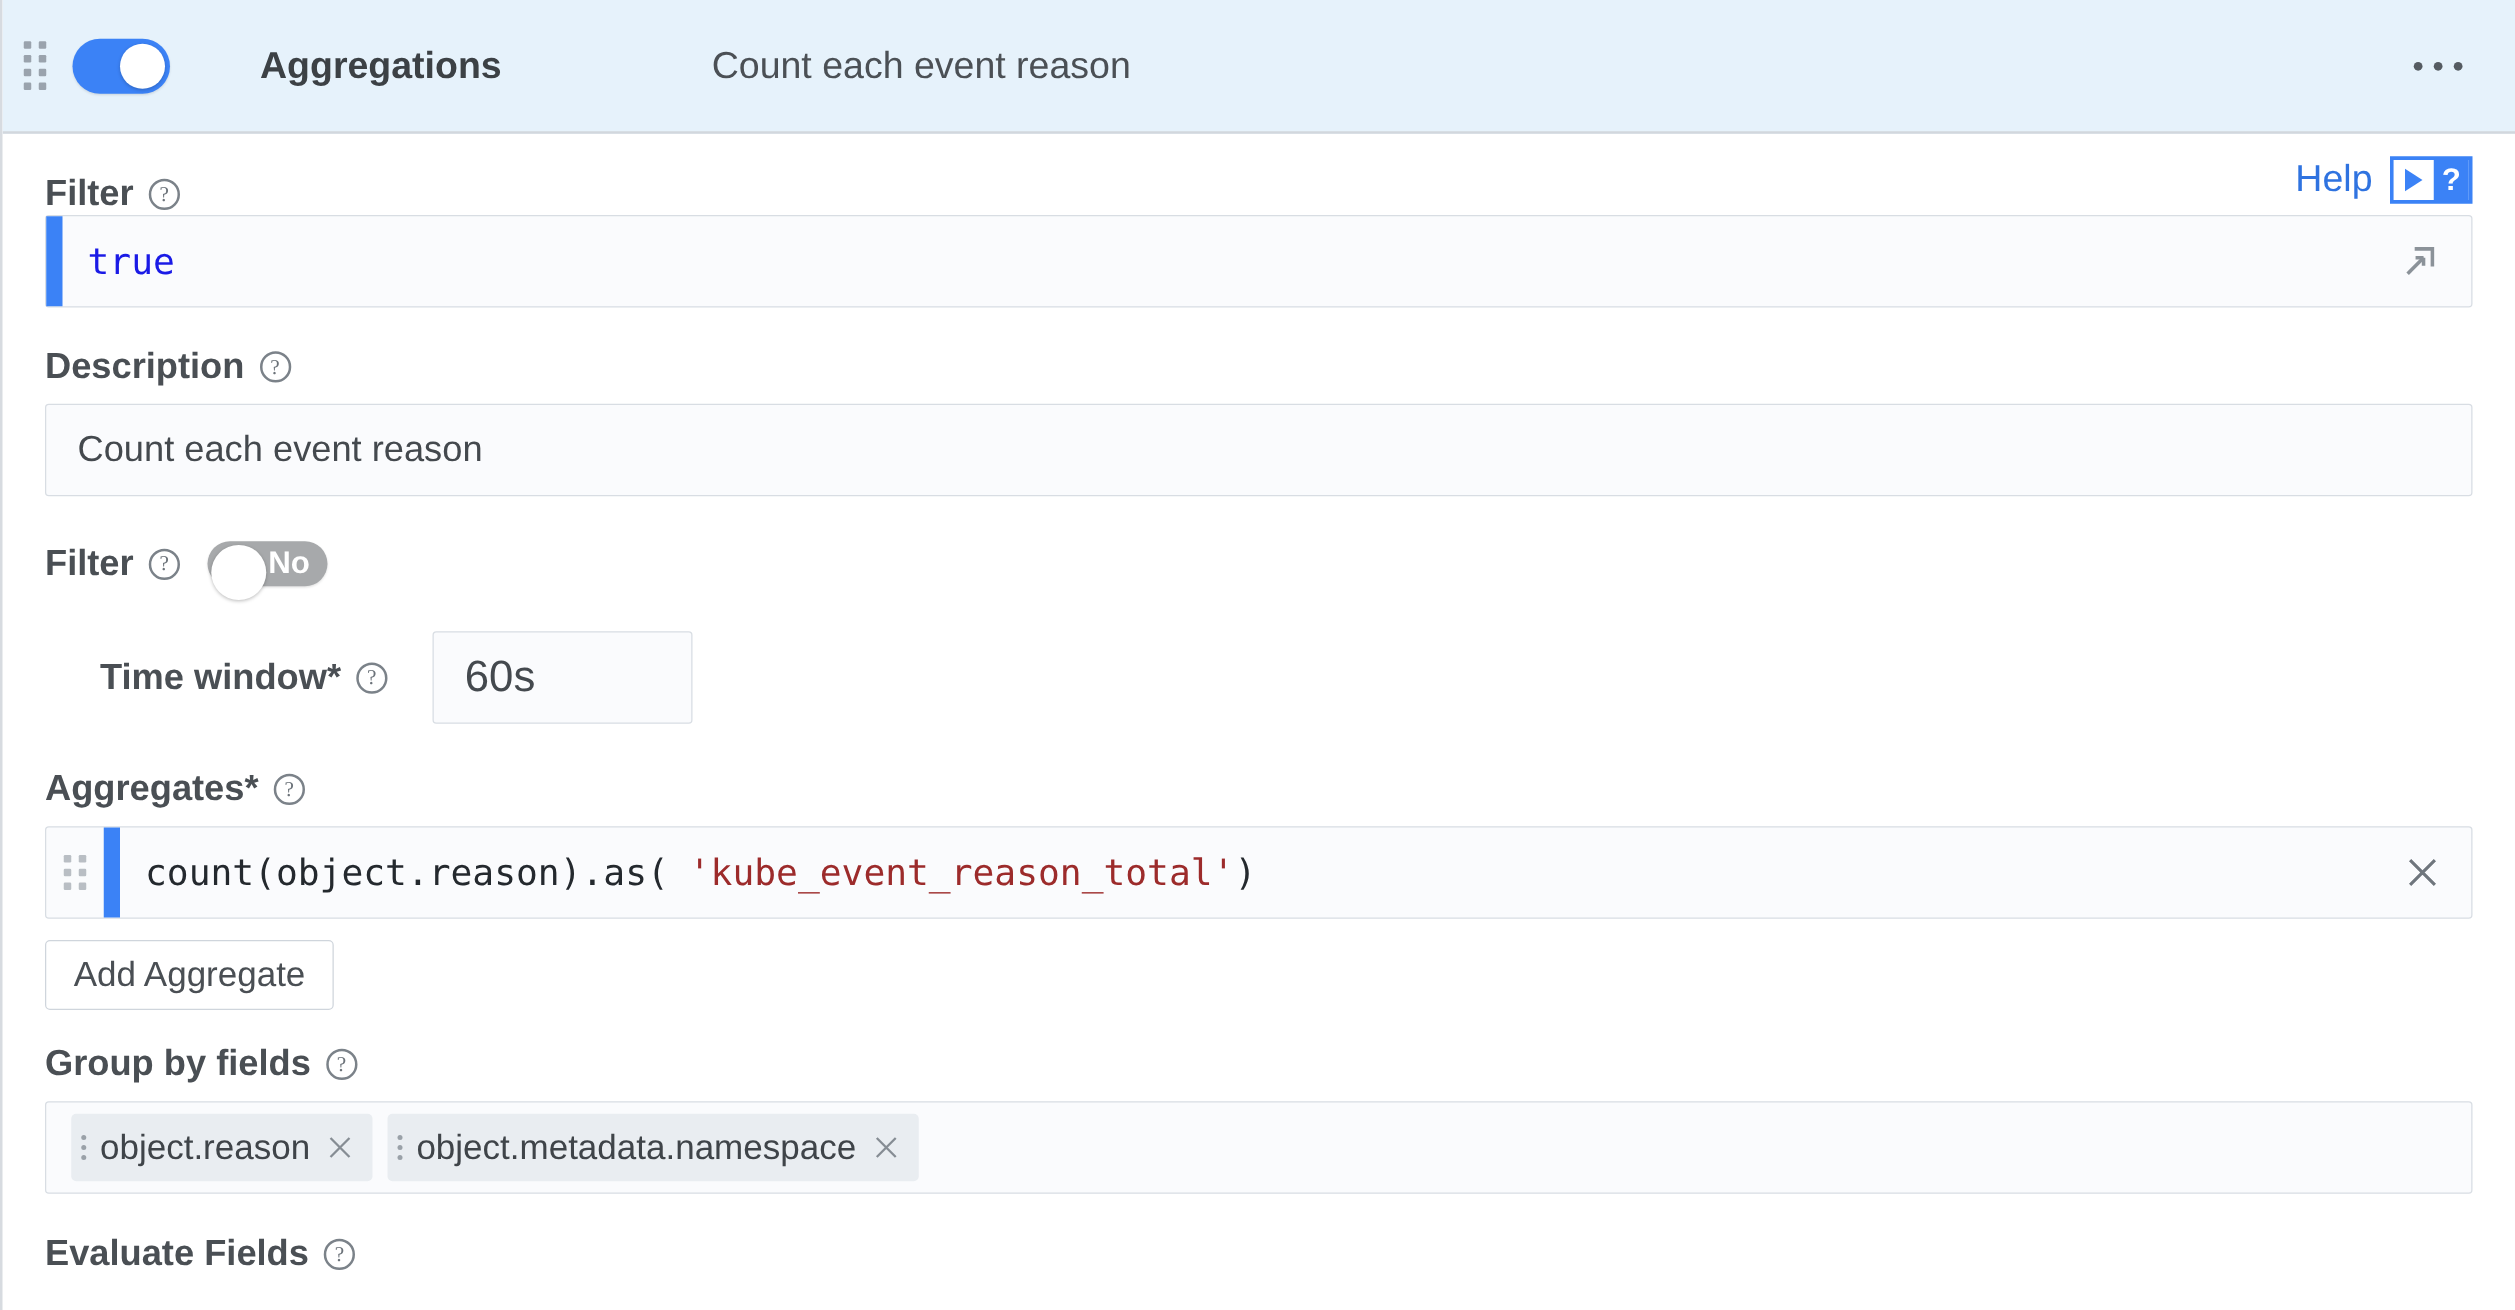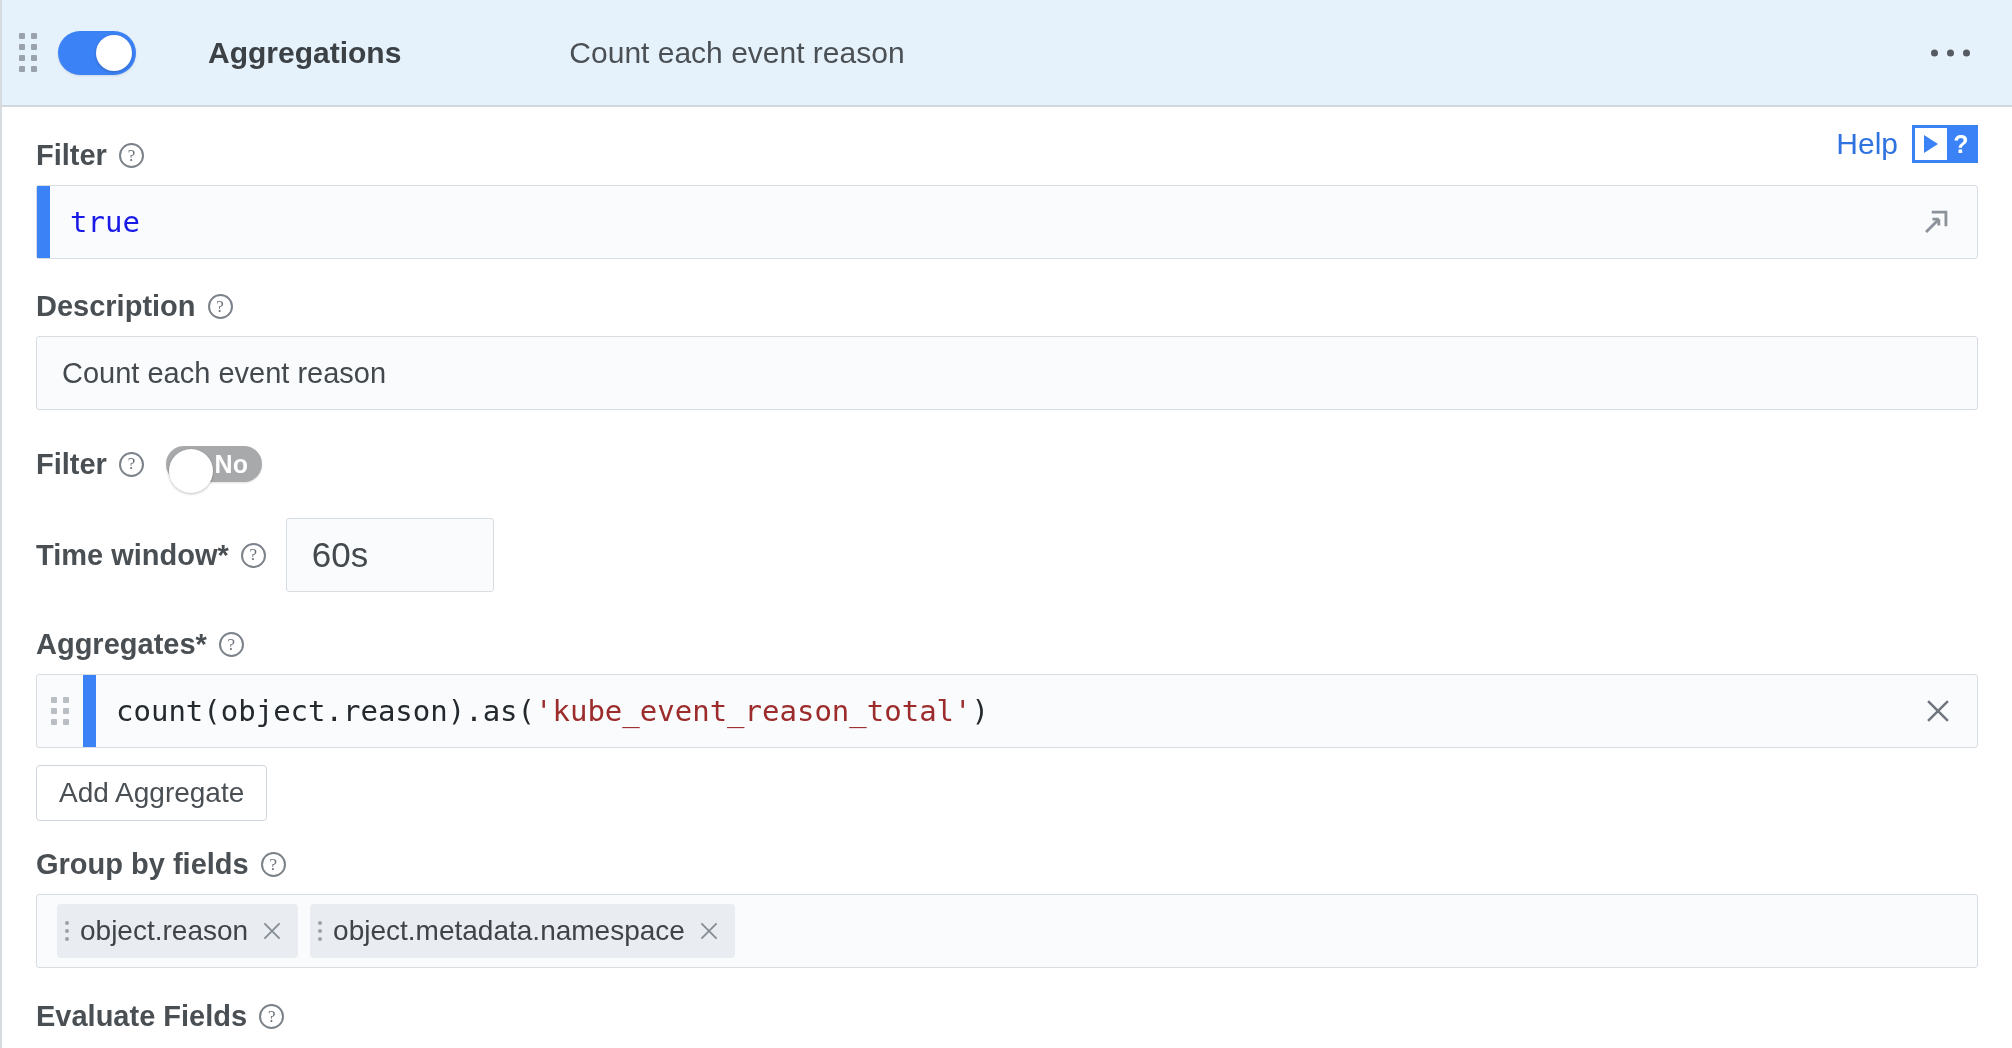--- a/index.html
+++ b/index.html
@@ -165,21 +165,20 @@
     font-weight: normal;
     display: inline-flex;
     align-items: center; justify-content: center;
     font-family: "Liberation Serif", serif;
     flex: 0 0 auto;
   }
 
   
   .row-filter { padding-top: 32px; }
   .code-box {
-    margin-top: 13px;
     height: 74px;
     background: #fafbfd;
     border: 1px solid #d8dde3;
     border-radius: 3px;
     display: flex;
     align-items: center;
     position: relative;
   }
   .accent-bar {
     width: 13px;
@@ -188,21 +187,21 @@
     flex: 0 0 auto;
   }
   .code-text {
     font-family: "DejaVu Sans Mono", monospace;
     font-size: 29px;
     padding-left: 20px;
     color: #24292e;
     white-space: nowrap;
   }
   .code-text .kw { color: #1a1ae6; }
-  .code-text .str { color: #9c2b2b; }
+  .code-text .str { color: #9c2b2b; margin-left: 16px; }
 
   .expand-icon {
     position: absolute;
     right: 24px;
     top: 50%;
     transform: translateY(-50%);
     width: 34px; height: 34px;
     cursor: pointer;
   }
   .expand-icon svg { display: block; }
@@ -254,21 +253,22 @@
     color: #ffffff;
     font-size: 25px;
     font-weight: bold;
   }
 
   
   .row-tw {
     padding-top: 36px;
     display: flex;
     align-items: center;
-    gap: 20px;
+    gap: 36px;
+    margin-left: 44px;
   }
   .small-input {
     width: 208px;
     height: 74px;
     background: #fafbfd;
     border: 1px solid #d8dde3;
     border-radius: 3px;
     display: flex;
     align-items: center;
     padding-left: 25px;

